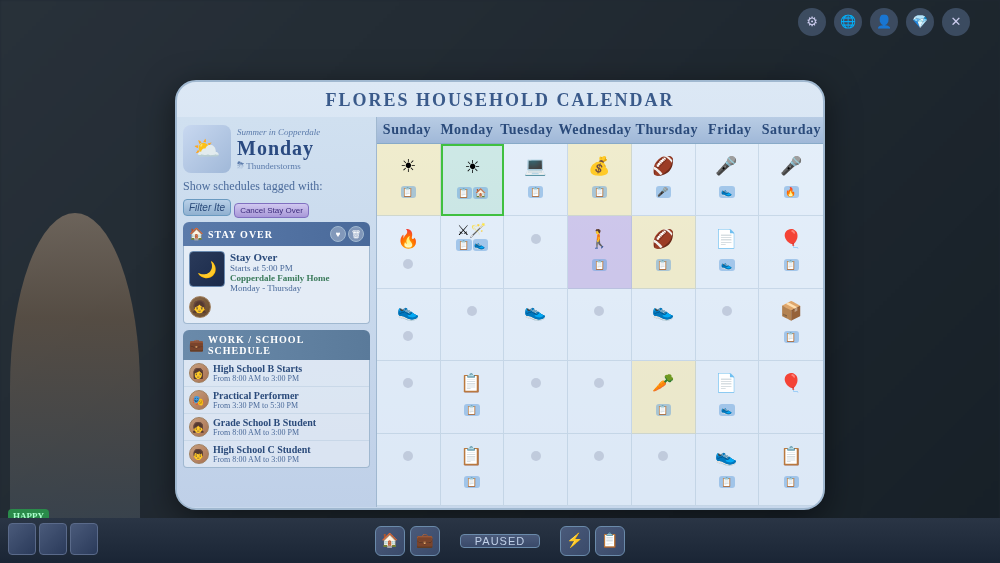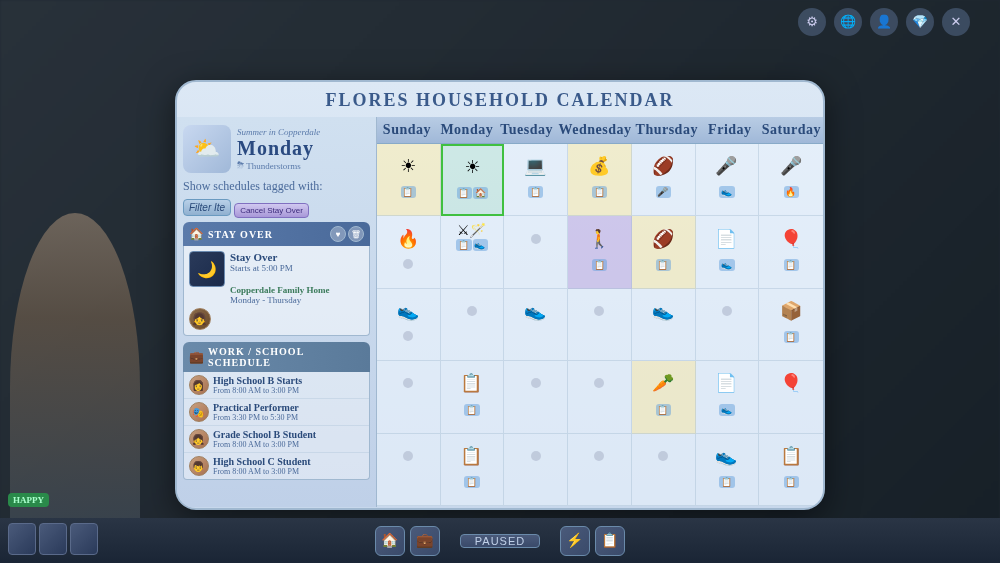--- a/index.html
+++ b/index.html
@@ -215,21 +215,20 @@
       color: #2a4a7a;
     }
     .card-time {
       font-size: 9px;
       color: #4a6a9a;
     }
     .card-location {
       font-size: 9px;
       color: #3a7a5a;
       font-weight: bold;
-      margin-top: 12px;
     }
     .card-days {
       font-size: 9px;
       color: #4a6a9a;
     }
     .avatar-row {
       display: flex;
       gap: 3px;
       margin-top: 3px;
     }
@@ -454,21 +453,21 @@
       left: 10px;
       width: 130px;
       height: 350px;
       background: linear-gradient(180deg, #8a7a6a 0%, #6a5a4a 30%, #3a4a5a 100%);
       border-radius: 50% 50% 0 0;
       opacity: 0.7;
     }
 
     .happy-badge {
       position: absolute;
-      bottom: 56px;
+      bottom: 40px;
       left: 8px;
       background: #2a8a4a;
       border-radius: 4px;
       padding: 2px 5px;
       font-size: 9px;
       color: #aaffcc;
       font-weight: bold;
     }
     .small-portraits {
       position: absolute;

